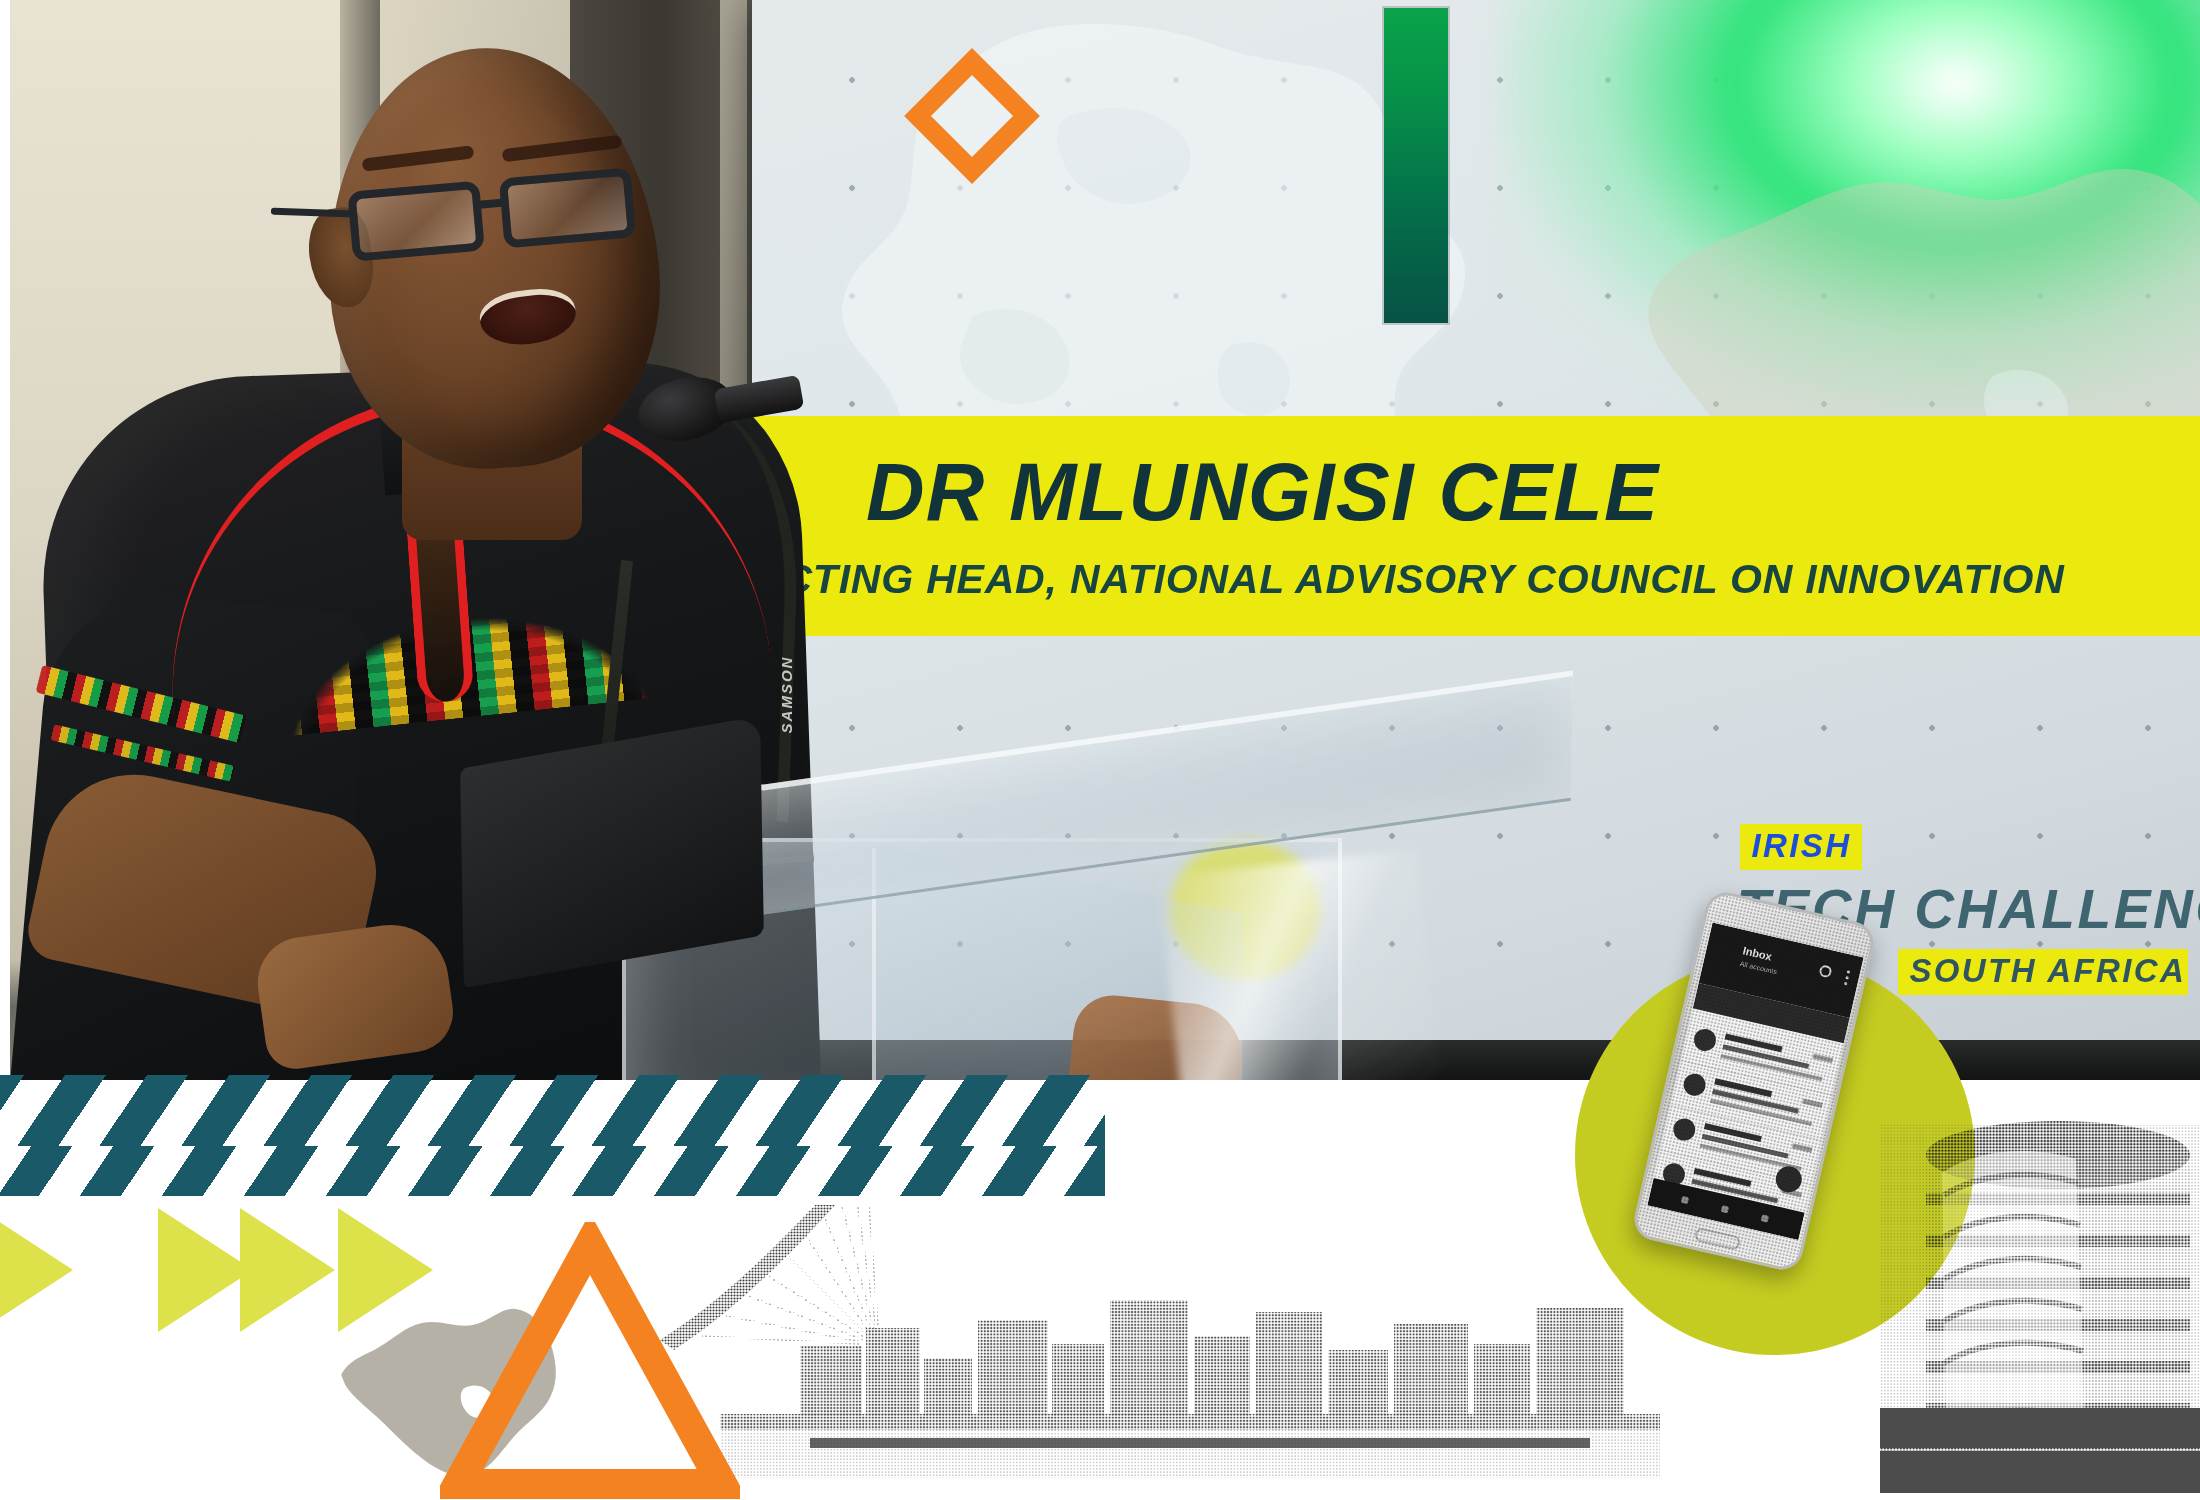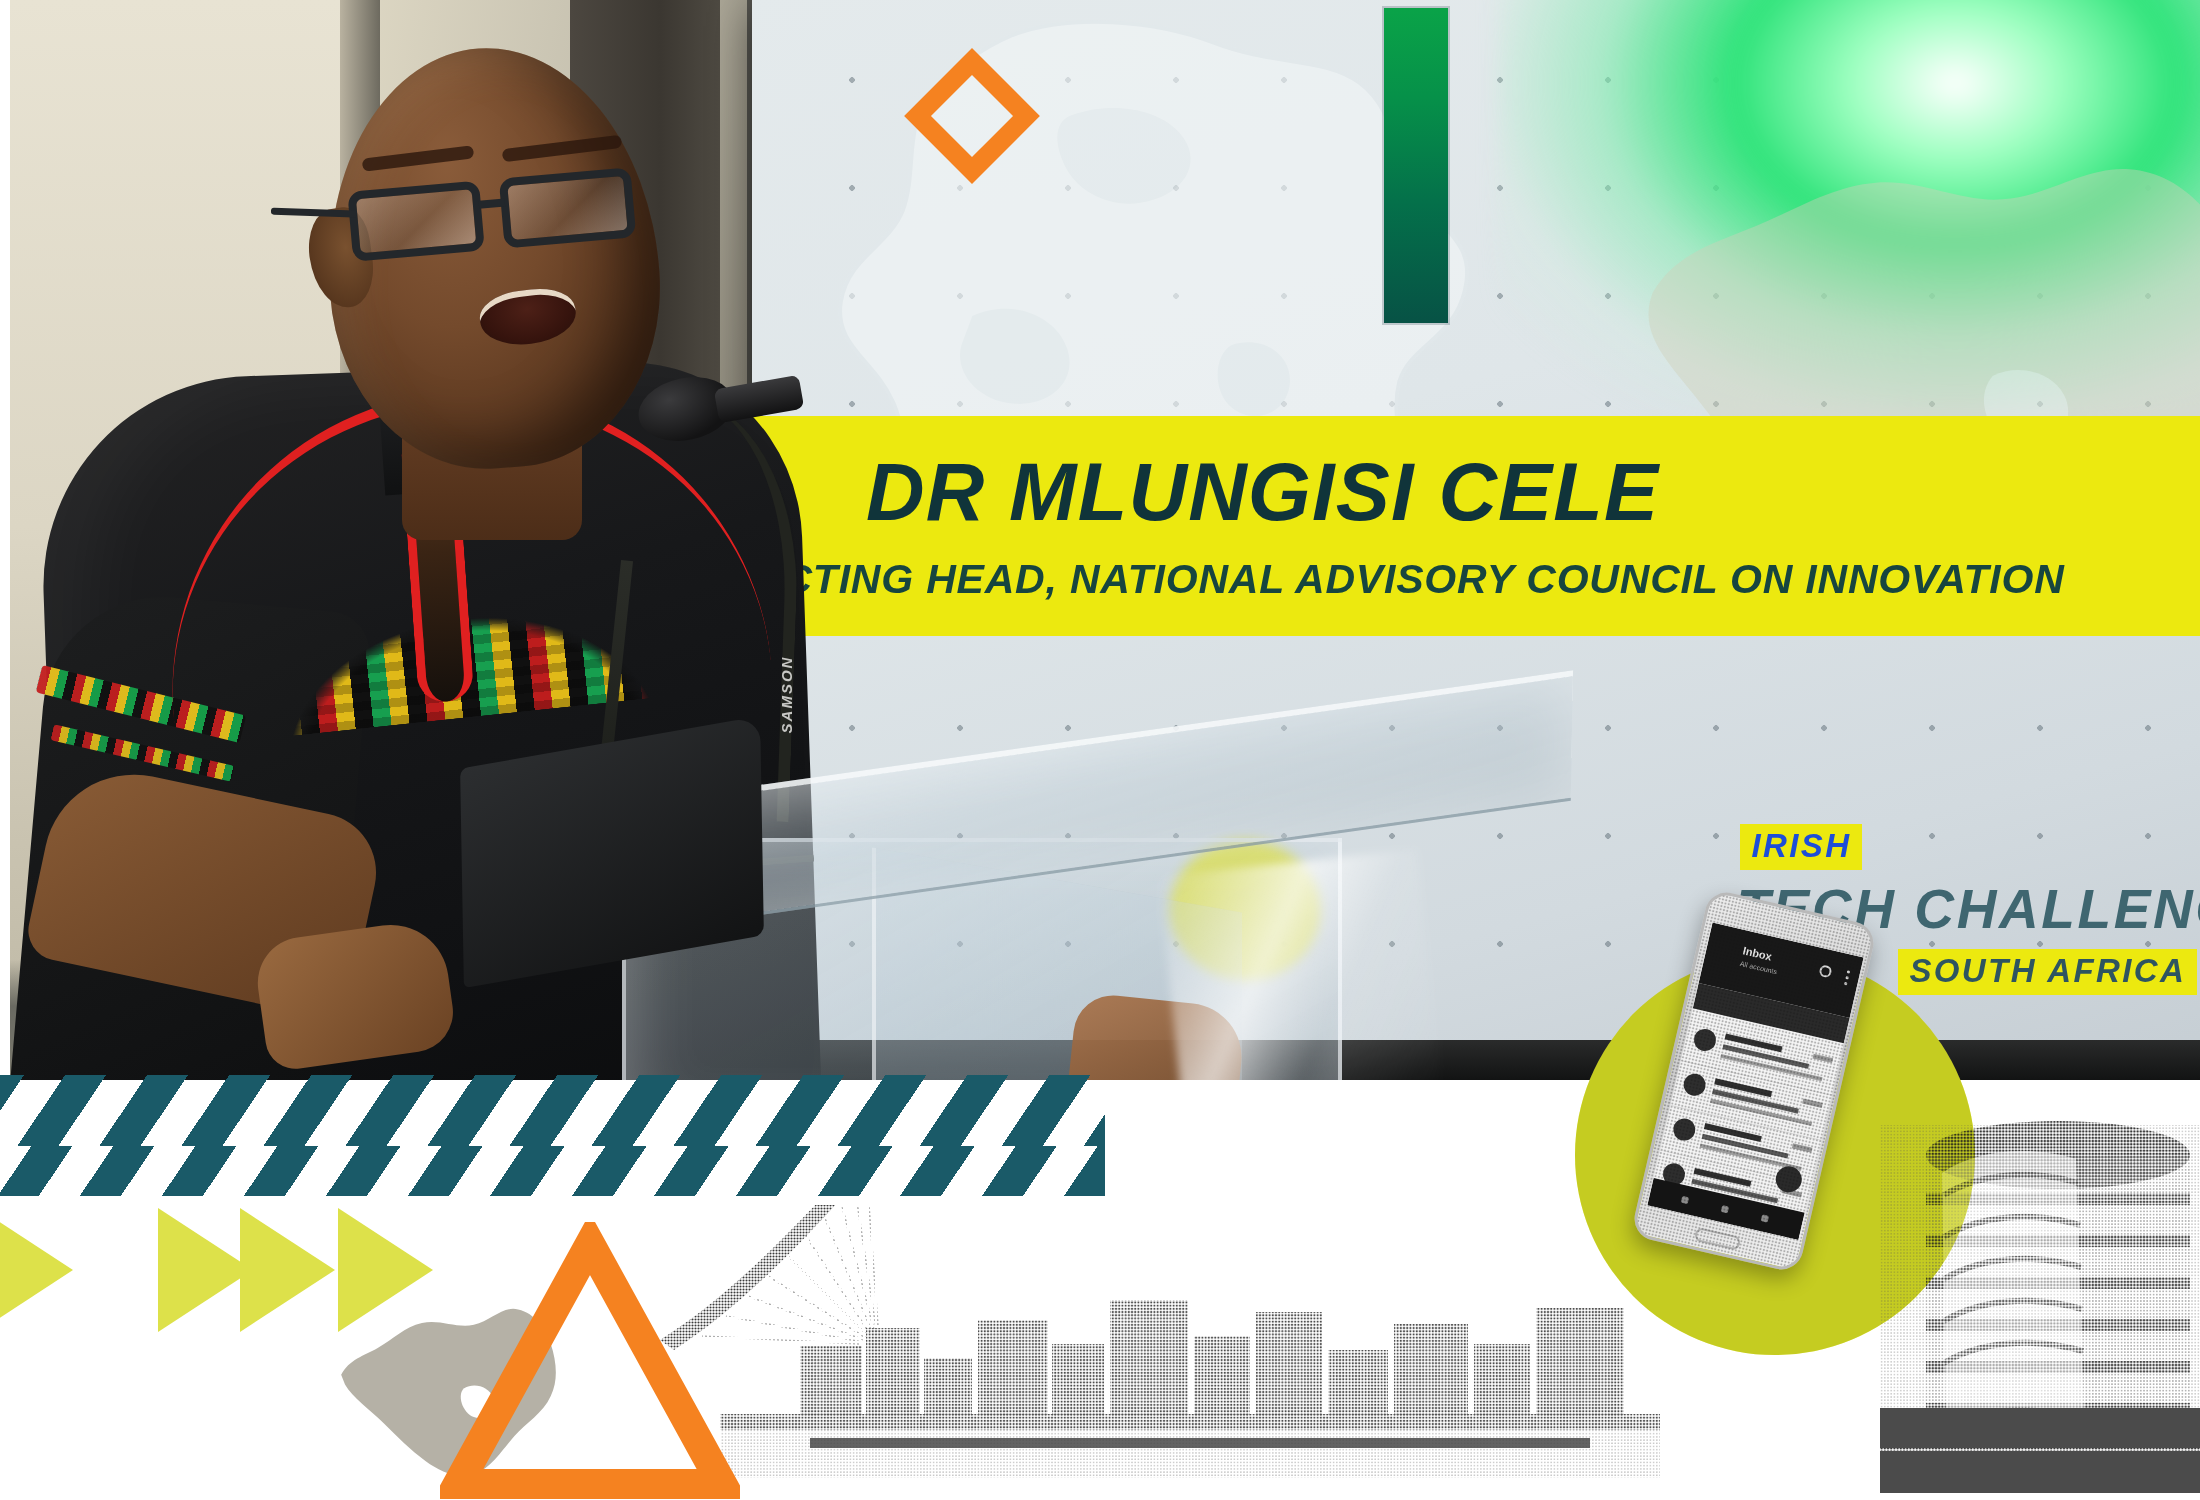--- a/index.html
+++ b/index.html
@@ -169,21 +169,21 @@
     color: #3f6670;
     font-size: 55px; font-weight: 700; letter-spacing: 2.6px;
     margin-top: 7px;
     white-space: nowrap;
   }
   .slide-logo .lg-sa {
     display: inline-block;
     background: #ece90f;
     color: #2e5560;
     font-size: 33px; font-weight: 700; letter-spacing: 2.4px;
-    padding: 3px 11px 5px 11px;
+    padding: 3px 2px 5px 11px;
     margin-top: 8px; margin-left: 162px;
     white-space: nowrap;
   }
 
   
   .speaker { position: absolute; left: 0; top: 0; width: 1100px; height: 1170px; }
 
   .head {
     position: absolute; left: 318px; top: 48px;
     width: 330px; height: 420px;

